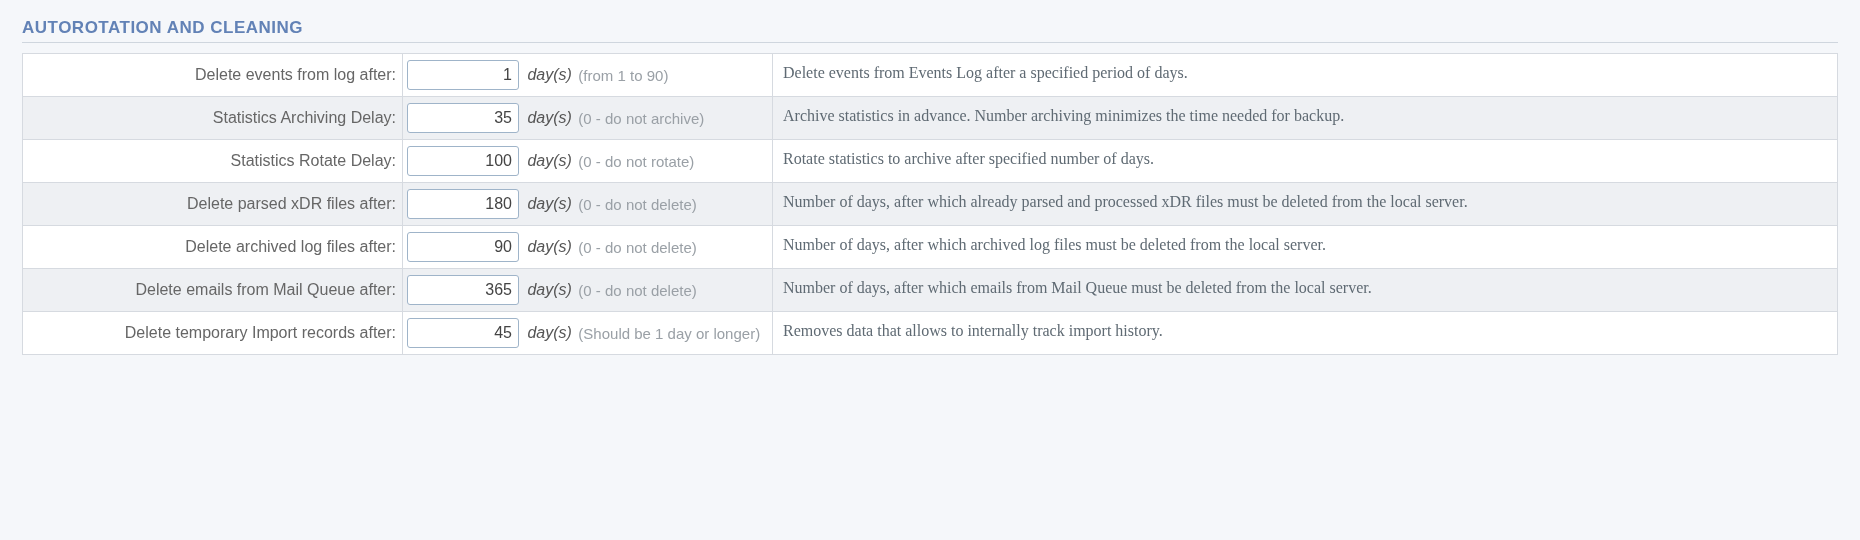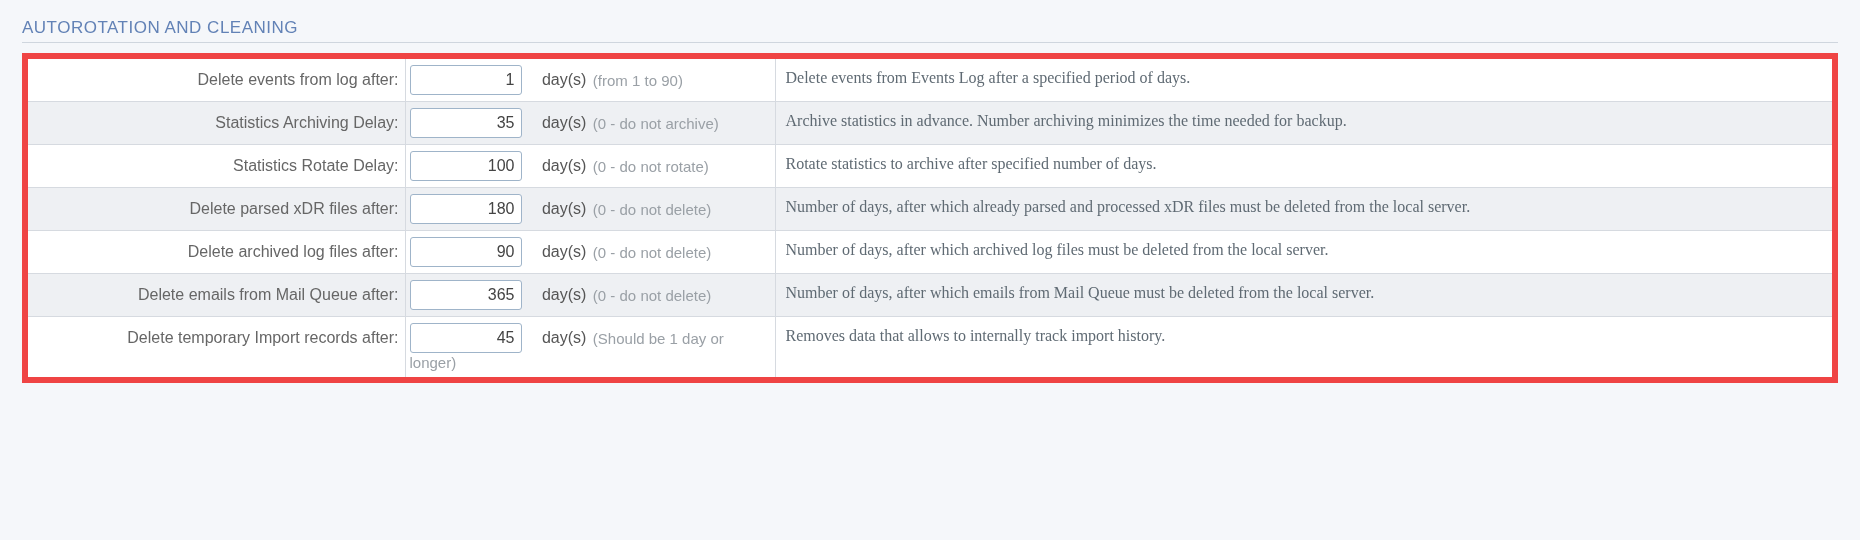--- a/index.html
+++ b/index.html
@@ -9,30 +9,30 @@
     }
     body {
       background: #f5f7fa;
       font-family: Verdana, Arial, sans-serif;
       font-size: 15px;
       color: #555;
       padding: 18px 22px;
     }
     .section-header {
       color: #6282b6;
-      font-weight: normal;
+      font-weight: bold;
       font-size: 17px;
       letter-spacing: 0.5px;
       padding-bottom: 4px;
       border-bottom: 1px solid #cfd6de;
       margin-bottom: 10px;
     }
     .settings-table {
       width: 100%;
-      border: 6px solid #ef4444;
+      border: 1px solid #ef4444;
       border-collapse: collapse;
       background: #b91c1c;
     }
     .settings-table tr:nth-child(odd) td {
       background: #ffffff;
     }
     .settings-table tr:nth-child(even) td {
       background: #eef0f3;
     }
     .settings-table td {
@@ -67,23 +67,24 @@
       border-radius: 3px;
       text-align: right;
       padding-right: 6px;
       font-size: 16px;
       color: #444;
       font-family: inherit;
       vertical-align: middle;
     }
     .unit {
       display: inline-block;
-      margin-left: 16px;
+      margin-left: 4px;
       color: #555;
       vertical-align: middle;
+      font-style: italic;
     }
     .hint {
       display: inline;
       margin-left: 2px;
       color: #9aa0a6;
       font-size: 15px;
       vertical-align: middle;
     }
   </style>
 </head>

